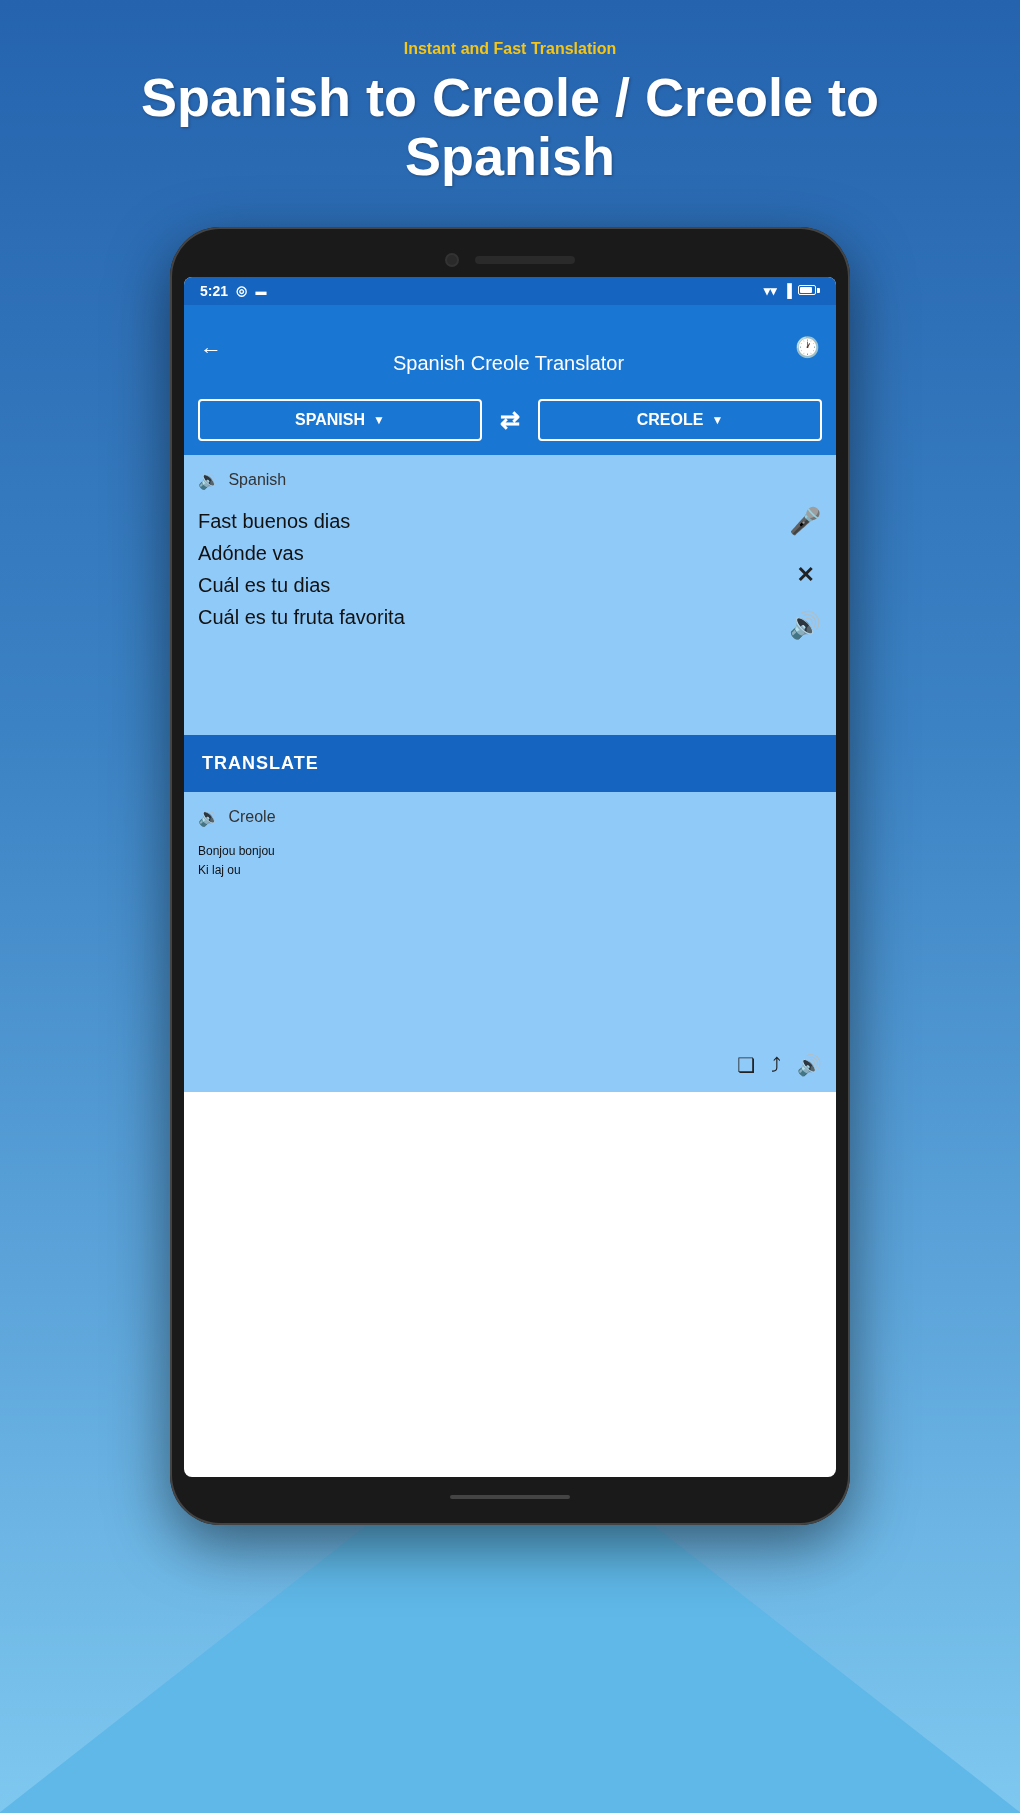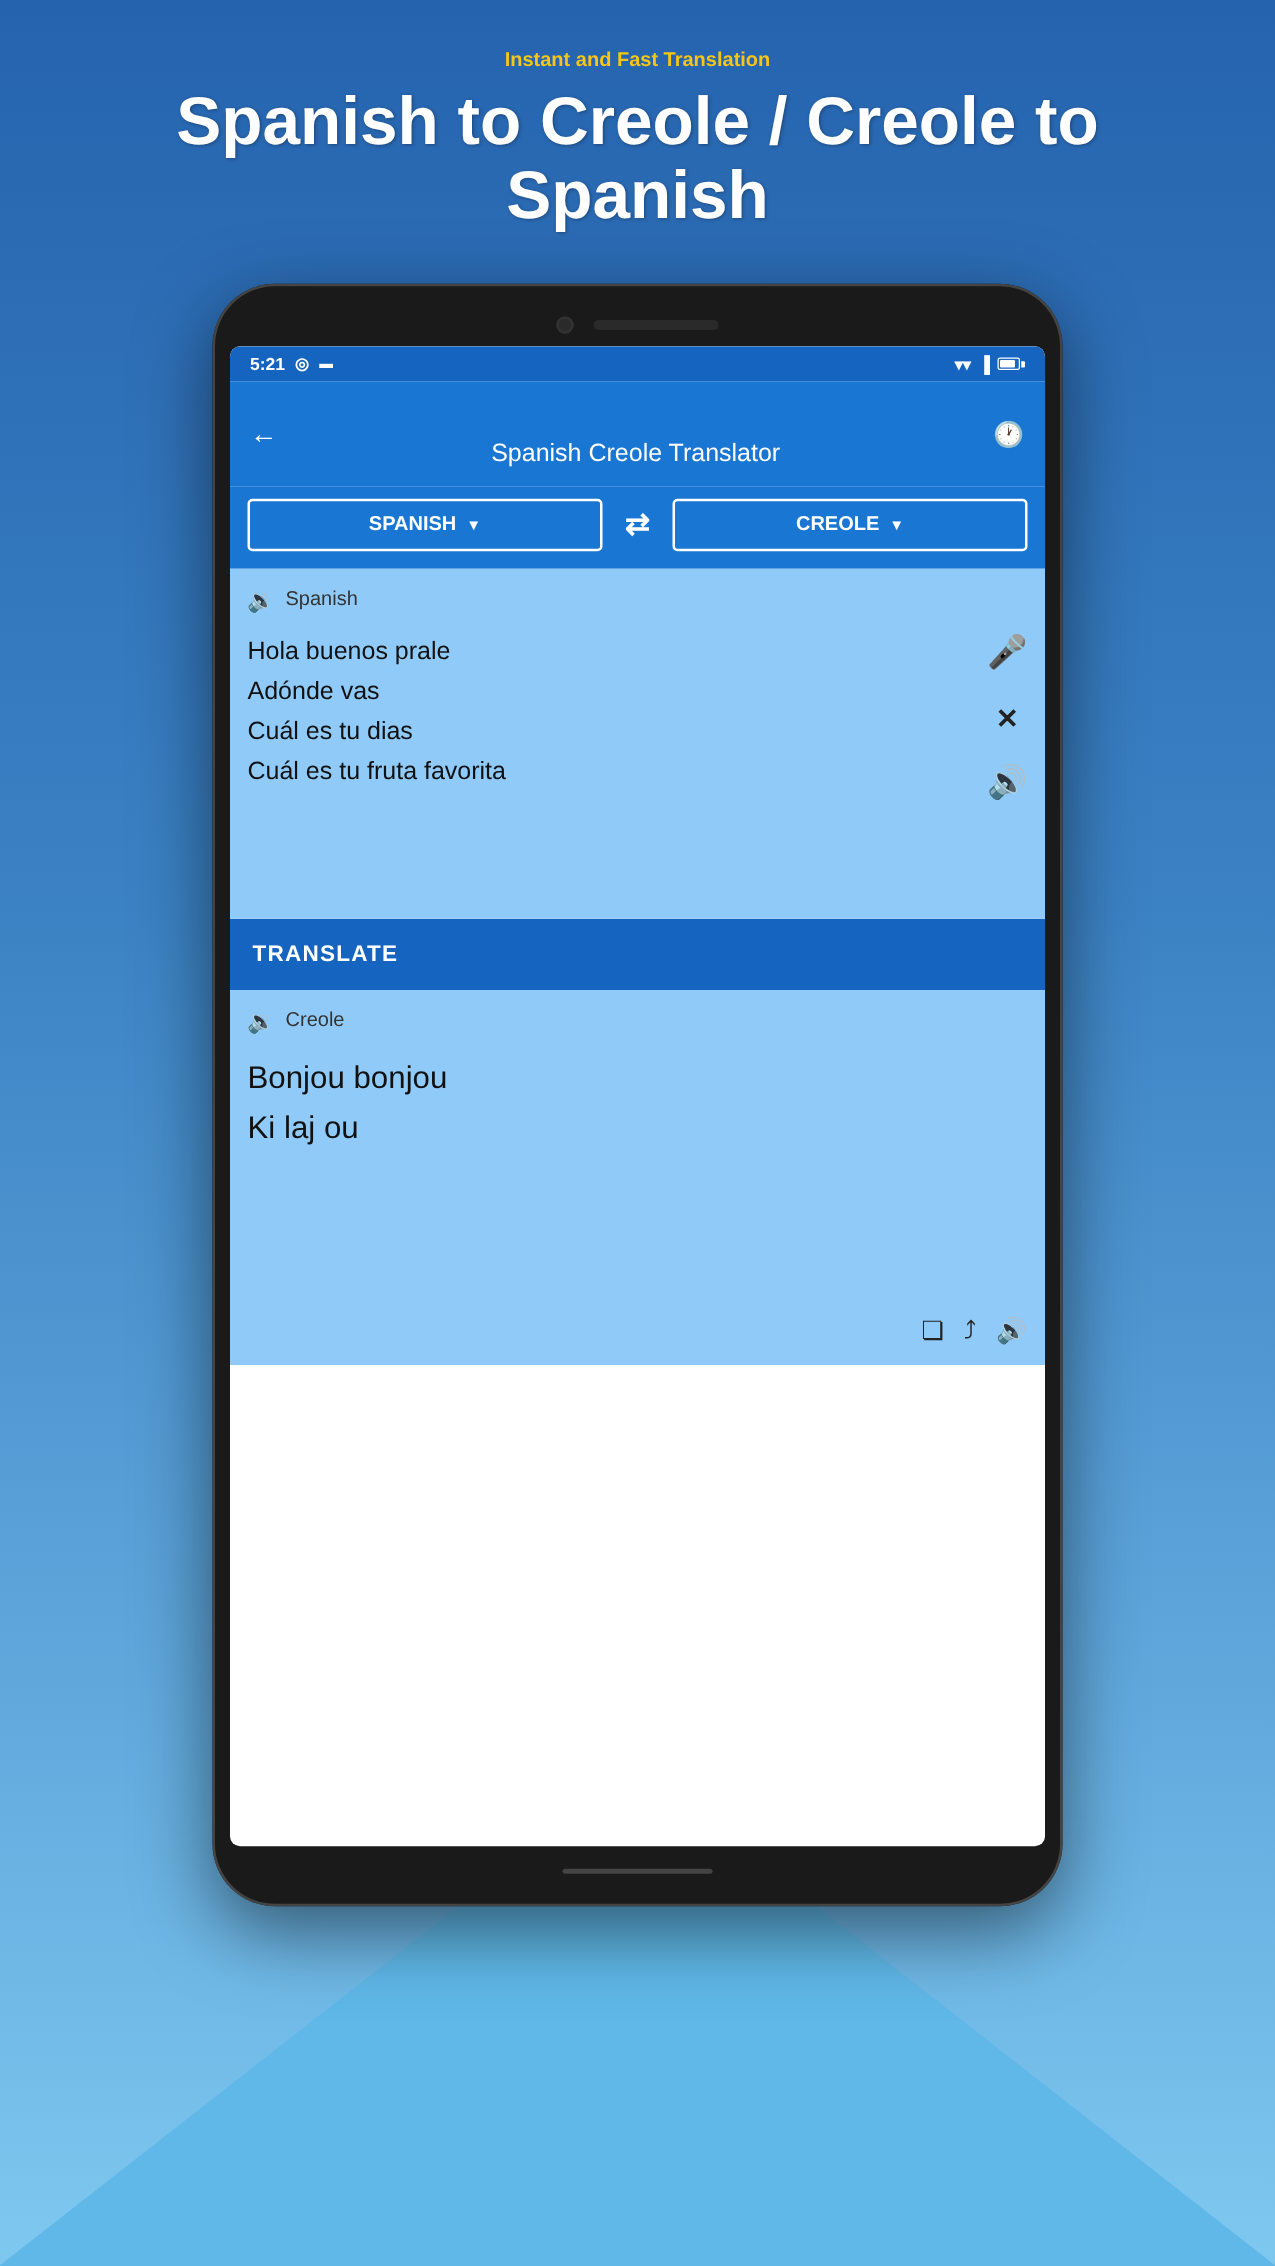--- a/index.html
+++ b/index.html
@@ -105,21 +105,21 @@
       overflow: hidden;
       min-height: 1200px;
     }
 
     
     .status-bar {
       background: #1565c0;
       color: white;
       display: flex;
       justify-content: space-between;
-      align-items: flex-end;
+      align-items: flex-start;
       padding: 6px 16px;
       font-size: 14px;
       font-weight: bold;
     }
 
     .status-left { display: flex; align-items: center; gap: 8px; }
     .status-right { display: flex; align-items: center; gap: 6px; }
 
     
     .app-bar {
@@ -242,21 +242,21 @@
 
     
     .output-area {
       background: #90caf9;
       padding: 14px 14px 60px 14px;
       position: relative;
       min-height: 300px;
     }
 
     .output-text {
-      font-size: 25px;
+      font-size: 12px;
       color: #111;
       line-height: 1.6;
       margin-top: 14px;
     }
 
     .output-actions {
       position: absolute;
       bottom: 14px;
       right: 14px;
       display: flex;
@@ -407,21 +407,21 @@
       </div>
 
       
       <div class="input-area">
         <div class="input-lang-label">
           <span class="spk-label"></span>
           <span>Spanish</span>
         </div>
 
         <div class="input-text">
-          <div>Hola buenos prale</div>
+          <div>Fast buenos dias</div>
           <div>Adónde vas</div>
           <div>Cuál es tu dias</div>
           <div>Cuál es tu fruta favorita</div>
         </div>
 
         <div class="input-actions">
           <span class="action-icon mic-icon"></span>
           <span class="action-icon close-icon"></span>
           <span class="action-icon speaker-med"></span>
         </div>

